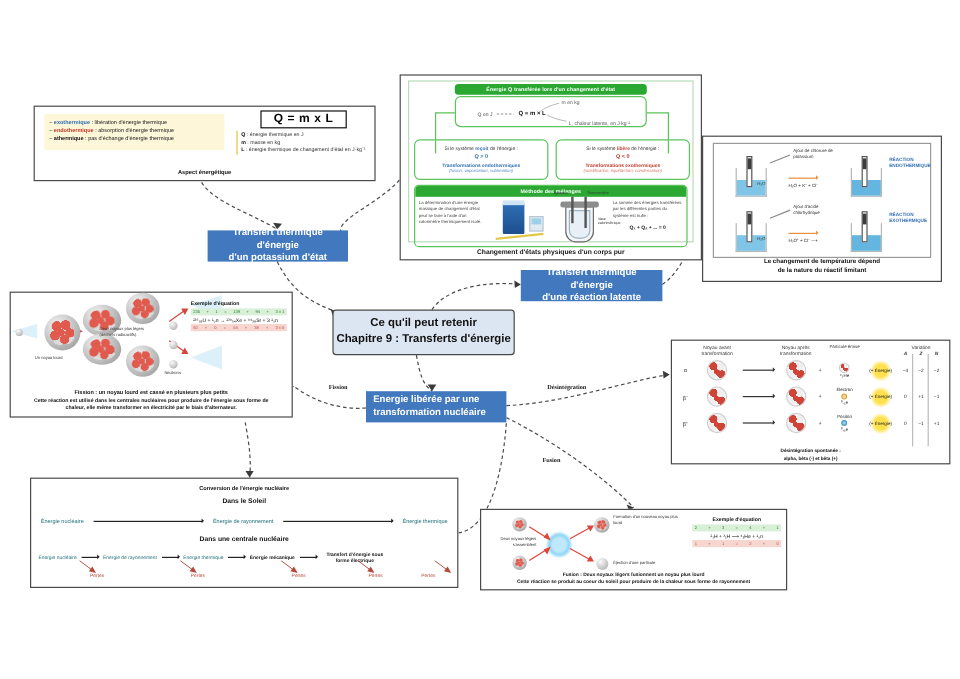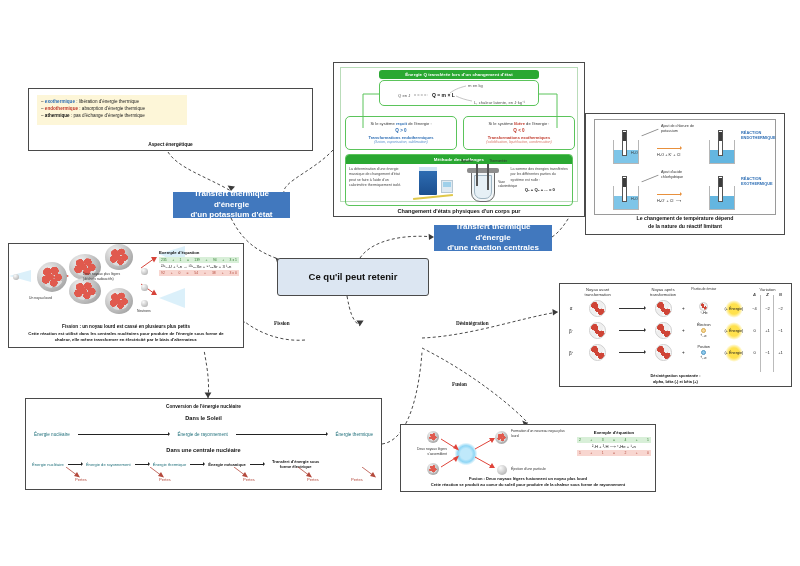--- a/index.html
+++ b/index.html
@@ -231,36 +231,49 @@
       <polygon points="245,322 239.8,319.4 241.2,325.2"></polygon>
     </g>
   </svg>
 
   <div class="edge-label" style="left:274px; top:320px;">Fission</div>
   <div class="edge-label" style="left:456px; top:320px;">Désintégration</div>
   <div class="edge-label" style="left:452px; top:381px;">Fusion</div>
 
   <div class="central">
     <div>Ce qu'il peut retenir</div>
+    <div>Chapitre 9 : Transferts d'énergie</div>
   </div>
 
   <div class="blue" id="blue-etat">
     <div>Transfert thermique d'énergie</div>
     <div>d'un potassium d'état</div>
   </div>
   <div class="blue" id="blue-chim">
     <div>Transfert thermique d'énergie</div>
-    <div>d'une réaction centrales</div>
+    <div>d'une réaction latente</div>
+  </div>
+  <div class="blue" id="blue-nucl">
+    <div>Energie libérée par une</div>
+    <div>transformation nucléaire</div>
   </div>
 
   <div class="box" id="box-aspect">
     <div id="legend-yellow">
       <div>–&nbsp;<b class="exo">exothermique</b><span> : libération d'énergie thermique</span></div>
       <div>–&nbsp;<b class="endo">endothermique</b><span> : absorption d'énergie thermique</span></div>
       <div>–&nbsp;<b class="ath">athermique</b><span> : pas d'échange d'énergie thermique</span></div>
+    </div>
+    <div id="formula-wrap">
+      <div id="formula-box">Q = m x L</div>
+      <div id="formula-defs">
+        <div><b>Q</b><span> : énergie thermique en J</span></div>
+        <div><b>m</b><span> : masse en kg</span></div>
+        <div><b>L</b><span> : énergie thermique de changement d'état en J·kg⁻¹</span></div>
+      </div>
     </div>
     <div id="aspect-cap">Aspect énergétique</div>
   </div>
 
   <div class="box" id="box-etat">
     <div id="etat-inner">
       <div class="gband" style="position:absolute;left:38px;top:2px;width:160px;border-radius:3px;">Énergie Q transférée lors d'un changement d'état</div>
 
       <div class="gcard" id="qcard">
         <div class="qline" style="left:88px;top:2px;">m en kg</div>

